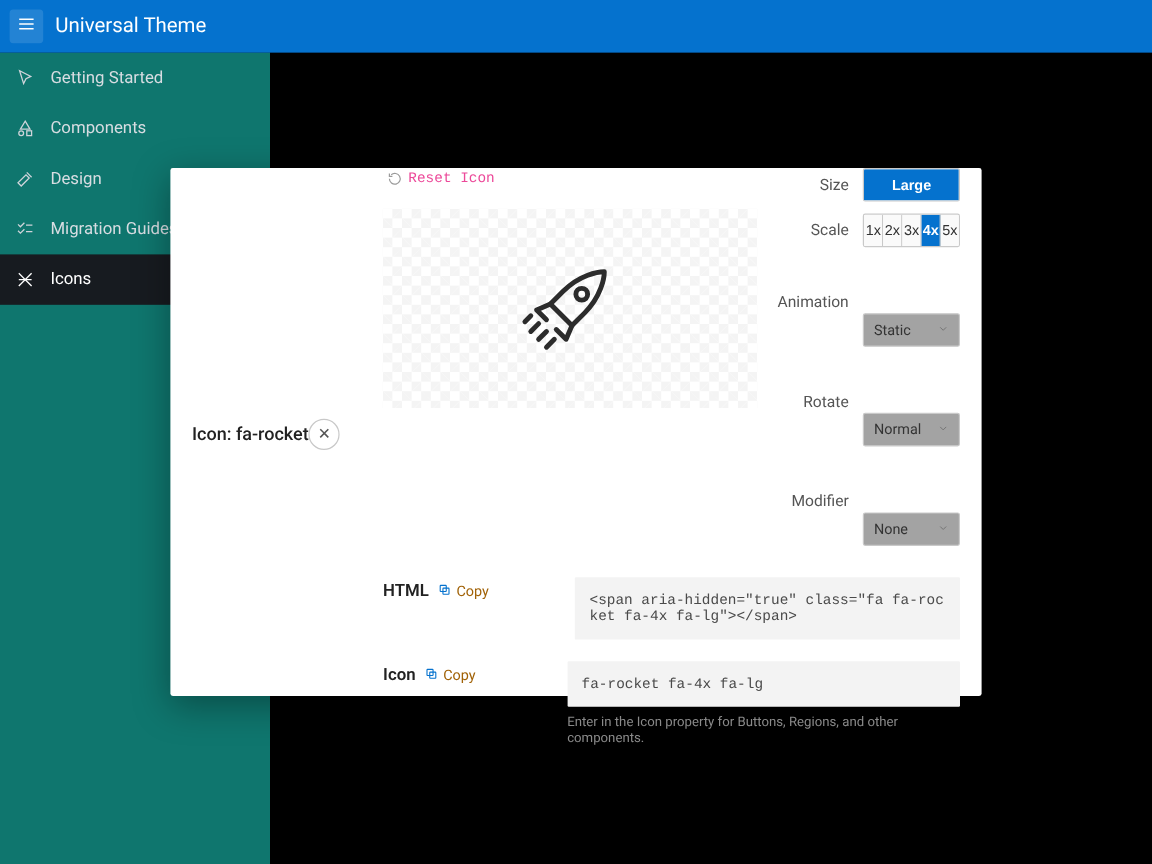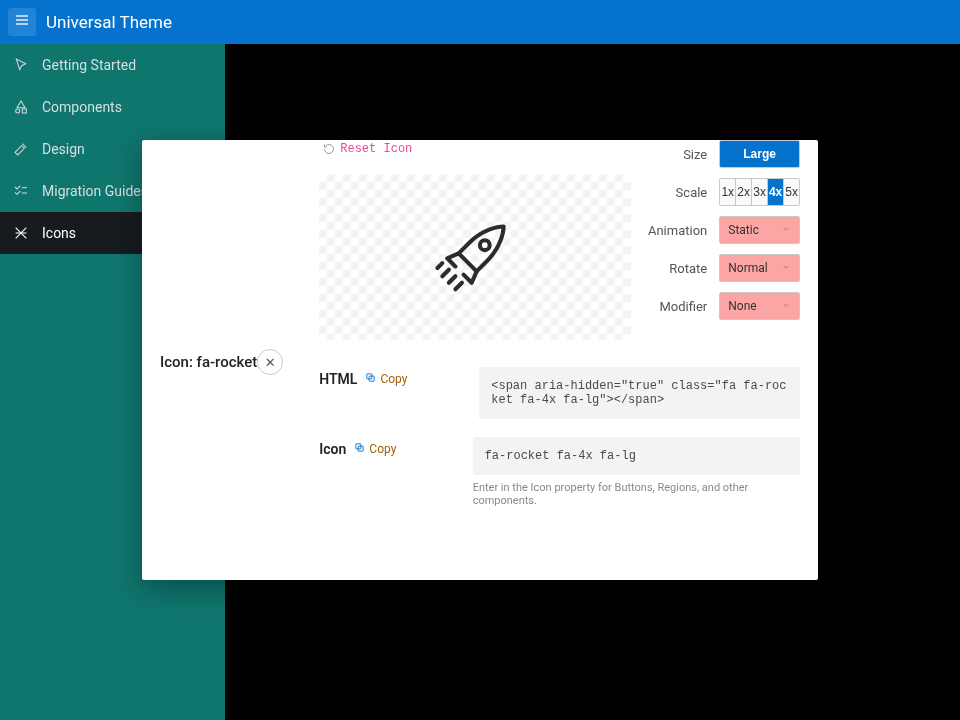--- a/index.html
+++ b/index.html
@@ -95,27 +95,27 @@
   }
   .seg-btn {
     flex: 1; background: #fafafa; border: none; border-right: 1px solid #c9c9c9;
     font-size: 12px; color: #333; cursor: pointer;
   }
   .seg-btn:last-child { border-right: none; }
   .seg-btn.active { background: #0572ce; color: #fff; font-weight: 600; }
 
   .select {
     flex: 1; height: 28px; border: 1px solid #c9c9c9; border-radius: 2px;
-    background: #fca5a5; display: flex; align-items: center; justify-content: space-between;
-    padding: 0 8px; font-size: 12px; color: #333; cursor: pointer;
+    background: #a3a3a3; display: flex; align-items: center; justify-content: space-between;
+    padding: 0 8px; font-size: 12px; color: #333; cursor: pointer; margin-top: 45px;
   }
   .select .chev { opacity: .6; }
 
   .code-section {
-    margin-top: 27px;
+    margin-top: 16px;
     display: flex; gap: 12px; align-items: flex-start;
   }
   .code-label-col {
     width: 148px; display: flex; align-items: center; gap: 8px; padding-top: 4px;
   }
   .code-label { font-size: 14px; font-weight: 600; color: #222; }
   .copy-link { color: #a16207; font-size: 12px; display: inline-flex; align-items: center; gap: 4px; cursor: pointer; }
   .code-box {
     flex: 1; background: #f3f3f3; padding: 12px 12px; font-family: "SFMono-Regular", Consolas, "Liberation Mono", Menlo, monospace;
     font-size: 12px; color: #4a4a4a; min-height: 44px; border-radius: 1px; word-break: break-all;

